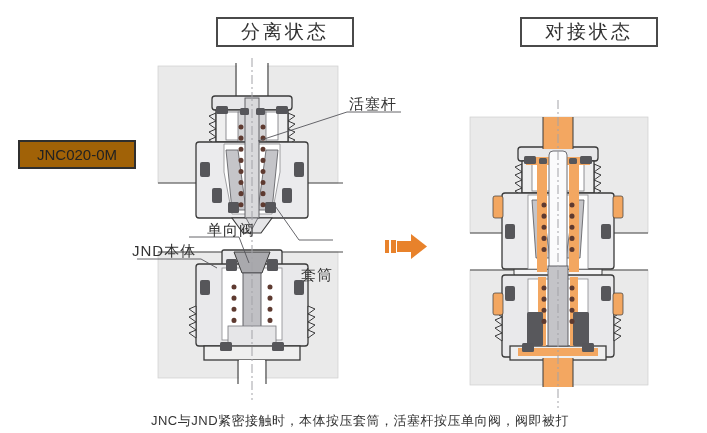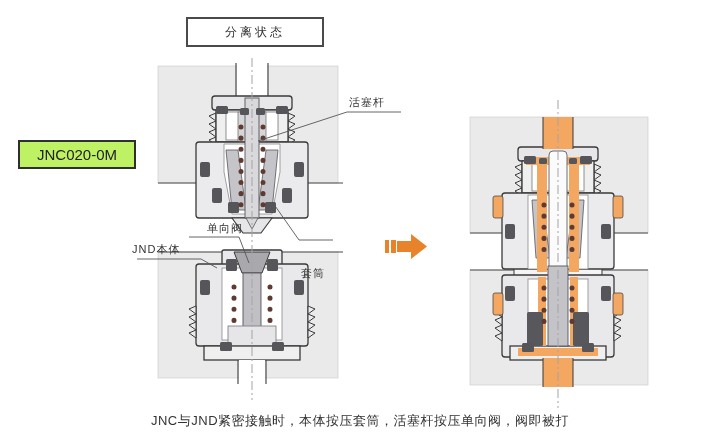--- a/index.html
+++ b/index.html
@@ -1,23 +1,23 @@
 <!DOCTYPE html>
 <html><head>
 <meta charset="utf-8">
 <style>
   html,body{margin:0;padding:0;background:#ffffff;}
   #stage{position:relative;width:707px;height:433px;background:#ffffff;overflow:hidden;
          font-family:"Liberation Sans","DejaVu Sans",sans-serif;color:#222;}
   #diagram-svg{position:absolute;left:0;top:0;}
   .titlebox{position:absolute;width:134px;height:26px;border:2px solid #4a4a4a;background:#fff;
-            display:flex;align-items:center;justify-content:center;font-size:12px;letter-spacing:3px;color:#333;}
-  .modelbox{position:absolute;width:114px;height:25px;border:2px solid #2f2f2f;background:#bef264;
+            display:flex;align-items:center;justify-content:center;font-size:19px;letter-spacing:3px;color:#333;margin-left:30px;}
+  .modelbox{position:absolute;width:114px;height:25px;border:2px solid #2f2f2f;background:#a16207;
             display:flex;align-items:center;justify-content:center;font-size:15px;color:#222;}
-  .callout{position:absolute;font-size:11px;letter-spacing:1px;color:#333;white-space:nowrap;}
+  .callout{position:absolute;font-size:15px;letter-spacing:1px;color:#333;white-space:nowrap;}
   .caption{position:absolute;left:140px;top:412px;width:440px;text-align:center;
            font-size:13px;color:#333;letter-spacing:0.5px;}
 </style>
 </head>
 <body>
 
 <div id="stage">
 
   <svg id="diagram-svg" width="707" height="433" viewBox="0 0 707 433">
 
@@ -199,20 +199,21 @@
           <line x1="544" y1="288" x2="544" y2="330"></line>
             <line x1="572" y1="288" x2="572" y2="330"></line>
         </g>
       </g>
 
       <line x1="558" y1="100" x2="558" y2="408" stroke="#A3A3A8" stroke-width="1" stroke-dasharray="9 3 2 3"></line>
     </g>
   </svg>
 
   <div class="titlebox" style="left:186px;top:17px;">分离状态</div>
+  <div class="titlebox" style="left:490px;top:17px;">对接状态</div>
 
   <div class="modelbox" style="left:18px;top:140px;">JNC020-0M</div>
 
   <span class="callout" style="left:349px;top:95px;">活塞杆</span>
   <span class="callout" style="left:301px;top:224px;margin-top:42px;">套筒</span>
   <span class="callout" style="left:207px;top:221px;">单向阀</span>
   <span class="callout" style="left:132px;top:242px;">JND本体</span>
 
   <div class="caption">JNC与JND紧密接触时，本体按压套筒，活塞杆按压单向阀，阀即被打开。</div>
 </div>

